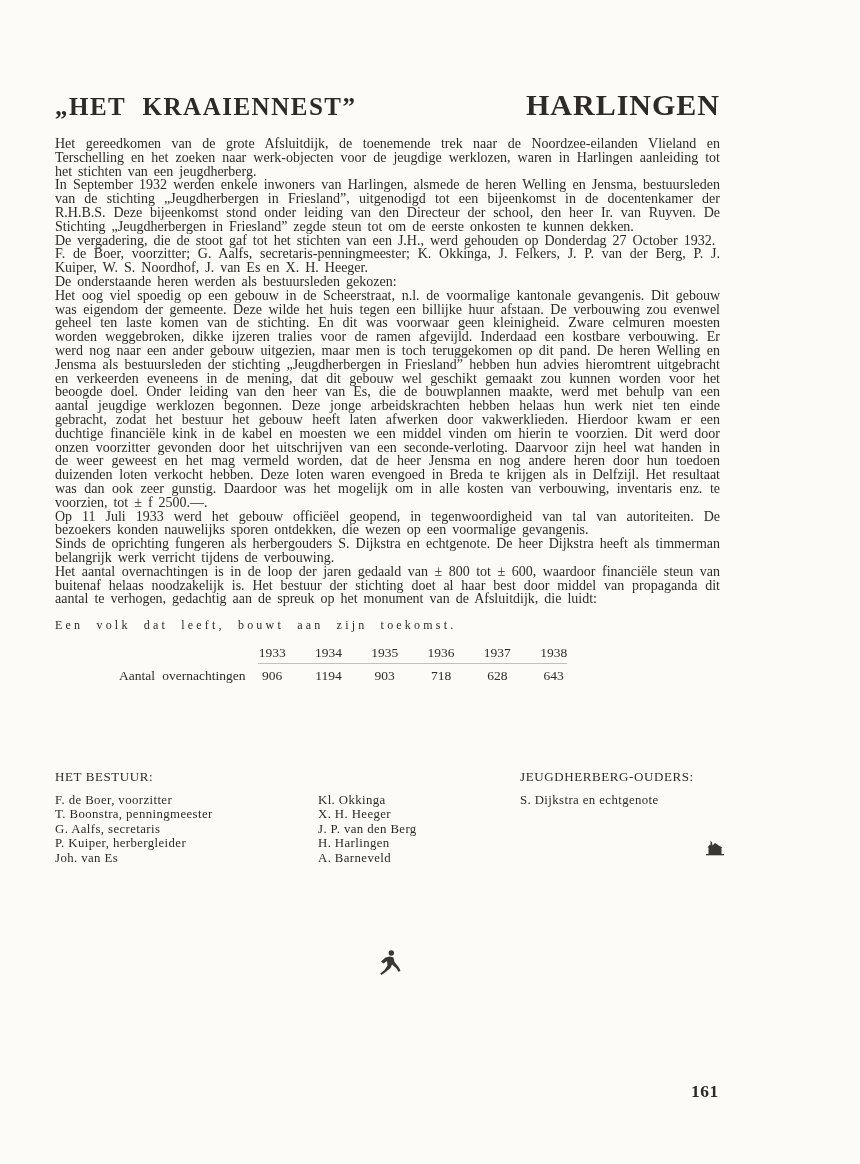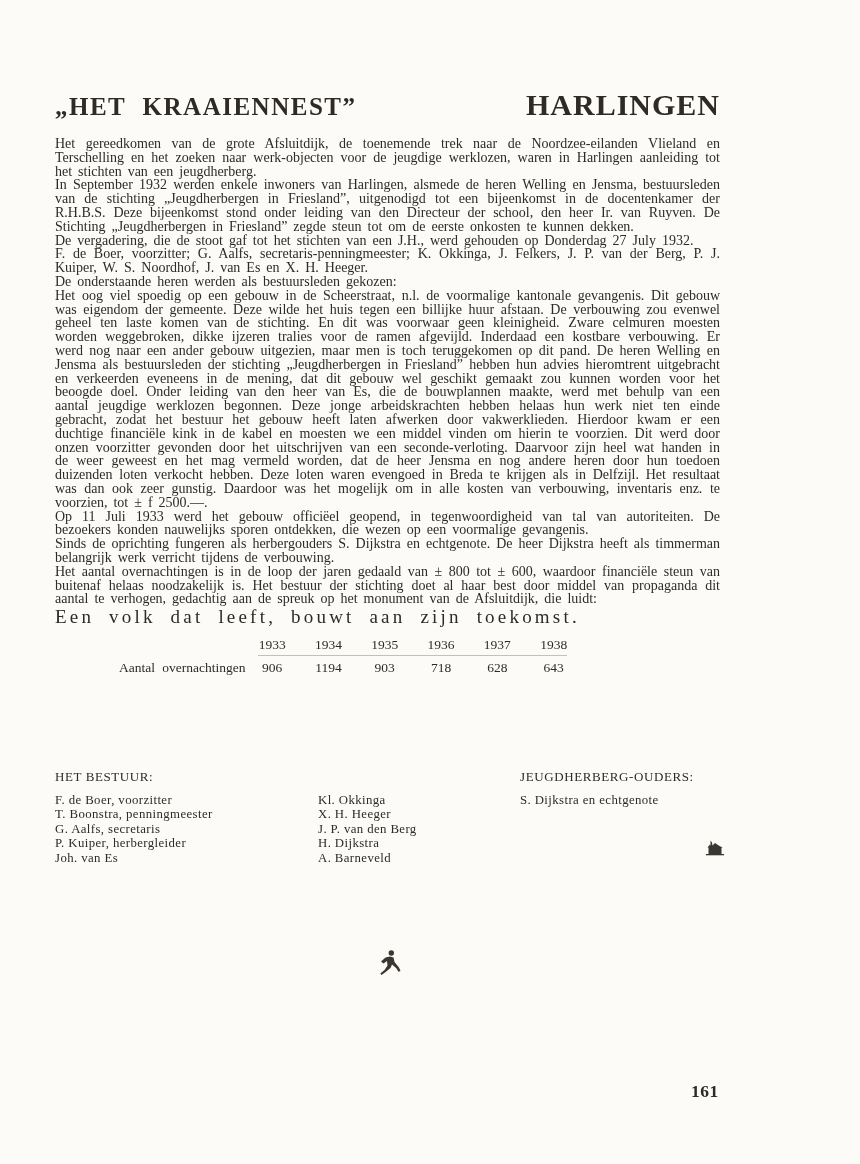--- a/index.html
+++ b/index.html
@@ -7,21 +7,21 @@
     position:relative; width:860px; height:1164px;
     background:#fcfbf7; color:#2e2b27;
     font-family:"Liberation Serif","DejaVu Serif",serif;
     overflow:hidden;
   }
   .content { position:absolute; left:55px; top:88px; width:665px; }
   .titlebar { display:flex; justify-content:space-between; align-items:baseline; margin-bottom:15px; }
   .title-left  { font-size:25px; font-weight:bold; letter-spacing:1.5px; word-spacing:9px; white-space:nowrap; }
   .title-right { font-size:30px; font-weight:bold; letter-spacing:1px; white-space:nowrap; }
   .bodytext p { margin:0; font-size:14px; line-height:13.8px; text-align:justify; word-spacing:2.5px; }
-  .motto { margin-top:4px; font-size:19px; line-height:14px; letter-spacing:3.2px; word-spacing:7px; white-space:nowrap; }
+  .motto { margin-top:12px; font-size:12px; line-height:14px; letter-spacing:3.2px; word-spacing:7px; white-space:nowrap; }
   .table-block { margin-top:13px; margin-left:64px; font-size:13.5px; line-height:15px; }
   .trow  { display:flex; }
   .tlabel { width:125px; word-spacing:4px; white-space:nowrap; }
   .tcols { display:flex; width:338px; }
   .tcell { width:56.3px; text-align:center; }
   .table-rule { height:1px; background:#c4c0b6; width:309px; margin:3px 0 4px 139px; }
   .section-heading { position:absolute; font-size:13px; letter-spacing:0.6px; white-space:nowrap; }
   .heading-bestuur { left:55px; top:769px;text-align:right; }
   .heading-ouders  { left:520px; top:769px; }
   .name-list { position:absolute; font-size:12.8px; line-height:14.4px; letter-spacing:0.4px; }
@@ -42,21 +42,21 @@
   <div class="content">
 
     <div class="titlebar">
       <span class="title-left">„HET KRAAIENNEST”</span>
       <span class="title-right">HARLINGEN</span>
     </div>
 
     <div class="bodytext">
       <p>Het gereedkomen van de grote Afsluitdijk, de toenemende trek naar de Noordzee-eilanden Vlieland en Terschelling en het zoeken naar werk-objecten voor de jeugdige werklozen, waren in Harlingen aanleiding tot het stichten van een jeugdherberg.</p>
       <p>In September 1932 werden enkele inwoners van Harlingen, alsmede de heren Welling en Jensma, bestuursleden van de stichting „Jeugdherbergen in Friesland”, uitgenodigd tot een bijeenkomst in de docentenkamer der R.H.B.S. Deze bijeenkomst stond onder leiding van den Directeur der school, den heer Ir. van Ruyven. De Stichting „Jeugdherbergen in Friesland” zegde steun tot om de eerste onkosten te kunnen dekken.</p>
-      <p>De vergadering, die de stoot gaf tot het stichten van een J.H., werd gehouden op Donderdag 27 July 1932.</p>
+      <p>De vergadering, die de stoot gaf tot het stichten van een J.H., werd gehouden op Donderdag 27 October 1932.</p>
       <p>F. de Boer, voorzitter; G. Aalfs, secretaris-penningmeester; K. Okkinga, J. Felkers, J. P. van der Berg, P. J. Kuiper, W. S. Noordhof, J. van Es en X. H. Heeger.</p>
       <p>De onderstaande heren werden als bestuursleden gekozen:</p>
       <p>Het oog viel spoedig op een gebouw in de Scheerstraat, n.l. de voormalige kantonale gevangenis. Dit gebouw was eigendom der gemeente. Deze wilde het huis tegen een billijke huur afstaan. De verbouwing zou evenwel geheel ten laste komen van de stichting. En dit was voorwaar geen kleinigheid. Zware celmuren moesten worden weggebroken, dikke ijzeren tralies voor de ramen afgevijld. Inderdaad een kostbare verbouwing. Er werd nog naar een ander gebouw uitgezien, maar men is toch teruggekomen op dit pand. De heren Welling en Jensma als bestuursleden der stichting „Jeugdherbergen in Friesland” hebben hun advies hieromtrent uitgebracht en verkeerden eveneens in de mening, dat dit gebouw wel geschikt gemaakt zou kunnen worden voor het beoogde doel. Onder leiding van den heer van Es, die de bouwplannen maakte, werd met behulp van een aantal jeugdige werklozen begonnen. Deze jonge arbeidskrachten hebben helaas hun werk niet ten einde gebracht, zodat het bestuur het gebouw heeft laten afwerken door vakwerklieden. Hierdoor kwam er een duchtige financiële kink in de kabel en moesten we een middel vinden om hierin te voorzien. Dit werd door onzen voorzitter gevonden door het uitschrijven van een seconde-verloting. Daarvoor zijn heel wat handen in de weer geweest en het mag vermeld worden, dat de heer Jensma en nog andere heren door hun toedoen duizenden loten verkocht hebben. Deze loten waren evengoed in Breda te krijgen als in Delfzijl. Het resultaat was dan ook zeer gunstig. Daardoor was het mogelijk om in alle kosten van verbouwing, inventaris enz. te voorzien, tot ± f 2500.—.</p>
       <p>Op 11 Juli 1933 werd het gebouw officiëel geopend, in tegenwoordigheid van tal van autoriteiten. De bezoekers konden nauwelijks sporen ontdekken, die wezen op een voormalige gevangenis.</p>
       <p>Sinds de oprichting fungeren als herbergouders S. Dijkstra en echtgenote. De heer Dijkstra heeft als timmerman belangrijk werk verricht tijdens de verbouwing.</p>
       <p>Het aantal overnachtingen is in de loop der jaren gedaald van ± 800 tot ± 600, waardoor financiële steun van buitenaf helaas noodzakelijk is. Het bestuur der stichting doet al haar best door middel van propaganda dit aantal te verhogen, gedachtig aan de spreuk op het monument van de Afsluitdijk, die luidt:</p>
       <div class="motto">Een volk dat leeft, bouwt aan zijn toekomst.</div>
     </div>
 
     <div class="table-block">
@@ -95,21 +95,21 @@
     <div>T. Boonstra, penningmeester</div>
     <div>G. Aalfs, secretaris</div>
     <div>P. Kuiper, herbergleider</div>
     <div>Joh. van Es</div>
   </div>
 
   <div class="name-list col2">
     <div>Kl. Okkinga</div>
     <div>X. H. Heeger</div>
     <div>J. P. van den Berg</div>
-    <div>H. Dijkstra</div>
+    <div>H. Harlingen</div>
     <div>A. Barneveld</div>
   </div>
 
   <div class="name-list col3">
     <div>S. Dijkstra en echtgenote</div>
   </div>
 
   <span class="stamp-ornament">
     <svg viewBox="0 0 18 17" xmlns="http://www.w3.org/2000/svg">
       <path d="M2.5 15 L2.5 8.5 L1.5 8.5 L4 5.5 L4.5 6.8 L4.5 1.5 L6 3.5 L6.5 6.5 L9 4 L13.5 7 L16.5 8.5 L15.5 9 L15.5 15 Z"></path>

